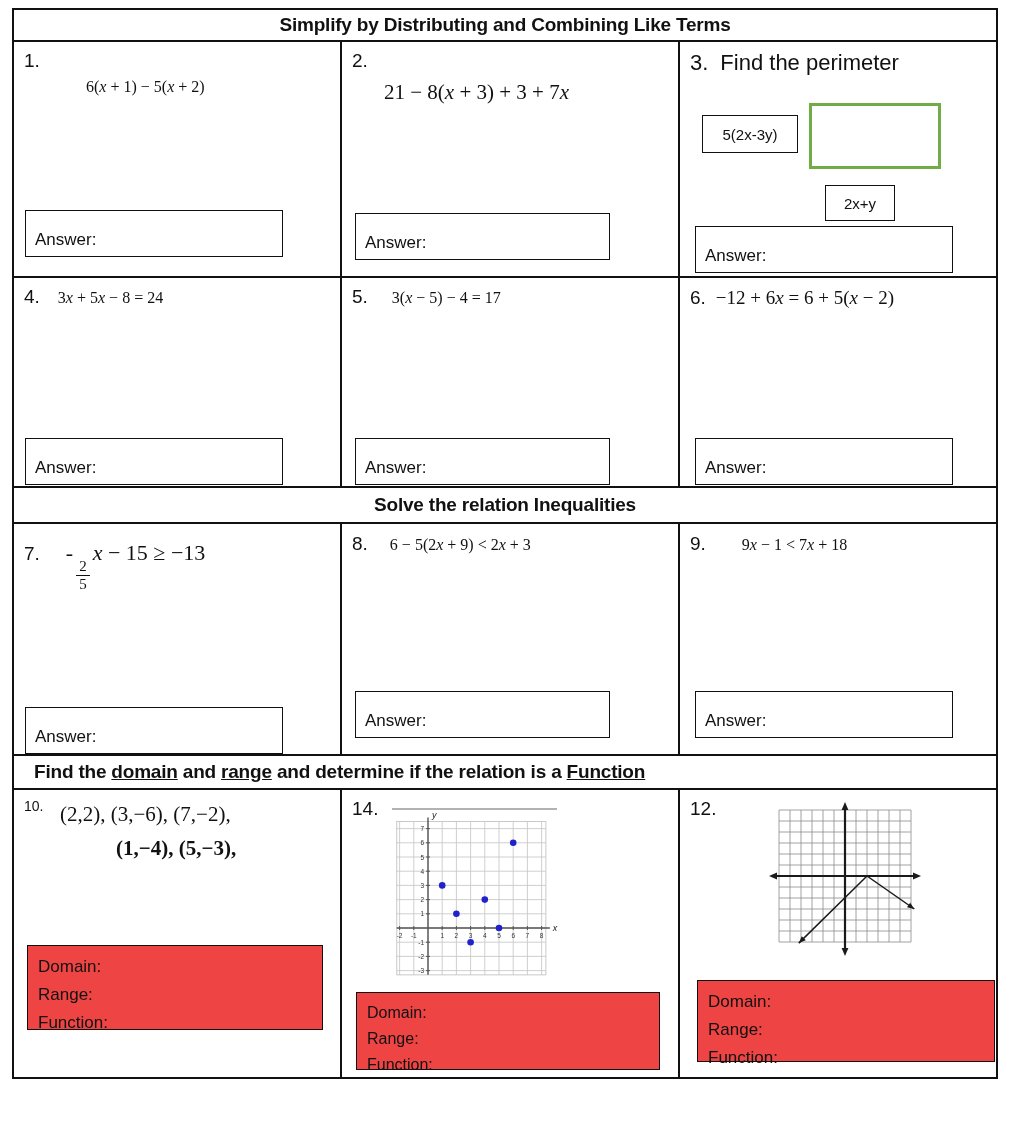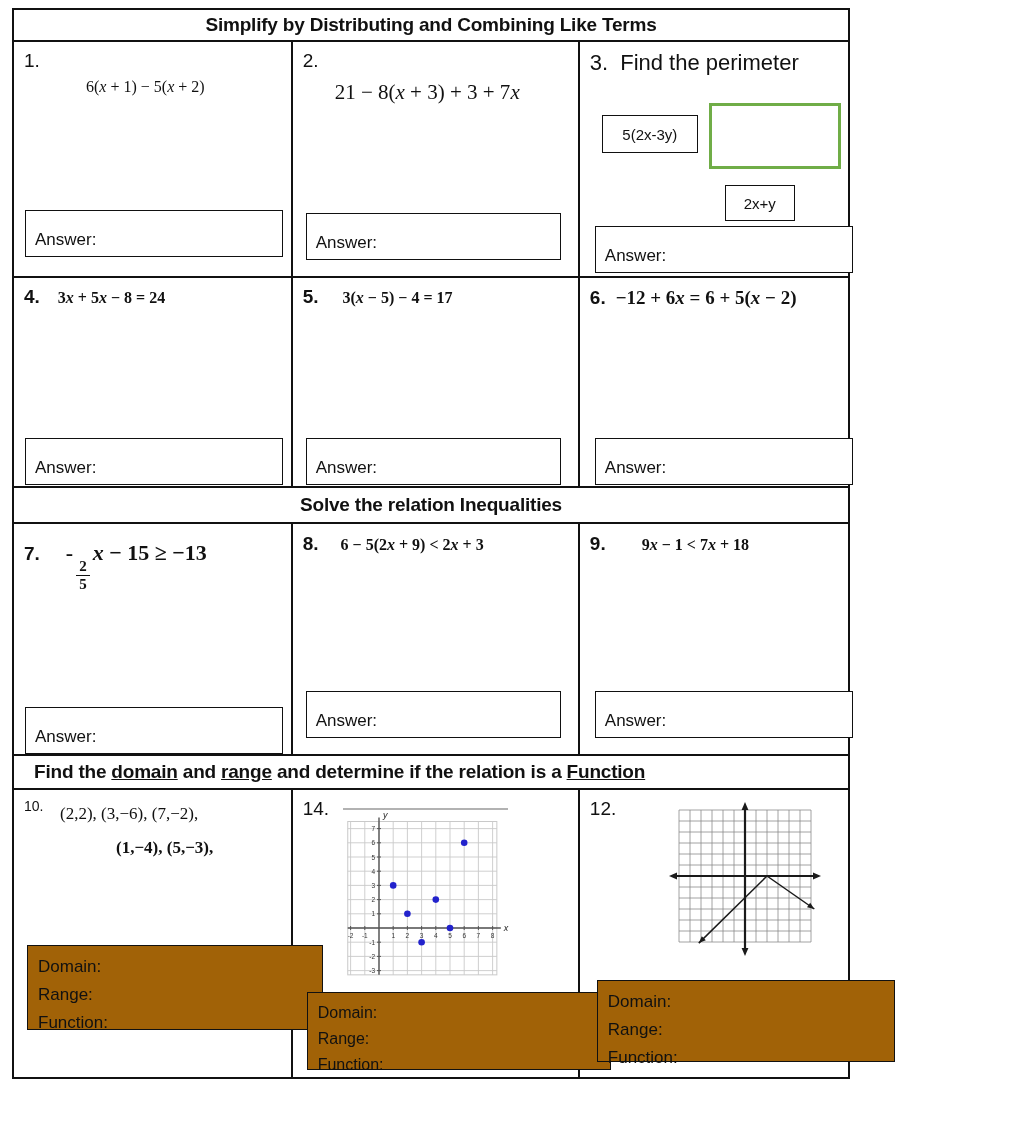--- a/index.html
+++ b/index.html
@@ -1,18 +1,18 @@
 <!DOCTYPE html>
 <html><head>
 <meta charset="utf-8">
 <style>
   * { margin:0; padding:0; box-sizing:border-box; }
   html,body { width:1012px; height:1122px; background:#fff; font-family:"Liberation Sans",sans-serif; color:#111; }
   .worksheet {
-    position:absolute; left:12px; top:8px; width:838px;
+    position:absolute; left:12px; top:8px; width:986px;
     border:2px solid #111; background:#fff;
   }
   .hrow {
     display:flex; align-items:center; justify-content:center;
     border-bottom:2px solid #111;
     font-weight:bold; font-size:19px; letter-spacing:-0.2px;
   }
   .hrow.left { justify-content:flex-start; padding-left:20px; }
   .prow { display:flex; border-bottom:2px solid #111; }
   .prow:last-child { border-bottom:none; }
@@ -26,35 +26,35 @@
     font-size:16px; white-space:nowrap;
   }
   .expr i { font-style:italic; }
   .expr-block { position:absolute; }
   .answer-box {
     position:absolute; border:1.5px solid #111; background:#fff;
     display:flex; align-items:flex-end; padding:0 0 6px 9px;
     font-size:17px;
   }
   .drf-box {
-    position:absolute; border:1.5px solid #111; background:#a16207;
+    position:absolute; border:1.5px solid #111; background:#ef4444;
     padding:7px 0 0 10px; font-size:17px; line-height:28px;
   }
   .shape-label {
     position:absolute; border:1.5px solid #111; background:#fff;
     display:flex; align-items:center; justify-content:center;
     font-size:15px;
   }
   .green-rect { position:absolute; border:3px solid #70ad47; background:#fff; }
   .p3-title { position:absolute; left:10px; top:8px; font-size:22px; white-space:nowrap; }
   .p3-title .sp { display:inline-block; width:12px; }
   .frac { display:inline-flex; flex-direction:column; align-items:center;
           vertical-align:-11px; font-size:15px; line-height:1.1; margin:0 3px; }
   .frac .fnum { border-bottom:1.4px solid #111; padding:0 3px; }
-  .inline-eq { position:absolute; white-space:nowrap;font-weight:bold; }
+  .inline-eq { position:absolute; white-space:nowrap; }
   .inline-eq .no { font-size:19px; font-family:"Liberation Sans",sans-serif; margin-right:18px; }
   svg text { font-family:"Liberation Sans",sans-serif; }
   u { text-decoration:underline; }
 </style>
 </head>
 <body>
 
 <div class="worksheet">
 
   <div class="hrow" style="height:32px">
@@ -155,21 +155,21 @@
     </div>
   </div>
 
   <div class="hrow left" style="height:34px">
     <span><span>Find the </span><u>domain</u><span> and </span><u>range</u><span> and determine if the relation is a </span><u>Function</u></span>
   </div>
 
   <div class="prow" style="height:287px">
     <div class="cell c1">
       <span class="pnum" style="font-size:14px;">10.</span>
-      <div class="expr expr-block" style="left:46px; top:7px; font-size:17px; line-height:34px;">
+      <div class="expr expr-block" style="left:46px; top:7px; font-size:21px; line-height:34px;">
         <div>(2,2), (3,−6), (7,−2),</div>
         <div style="margin-left:56px;font-weight:bold;">(1,−4), (5,−3),</div>
       </div>
       <div class="drf-box" style="left:13px; top:155px; width:296px; height:85px;">
         <div>Domain:</div>
         <div>Range:</div>
         <div>Function:</div>
       </div>
     </div>
     <div class="cell c2">

